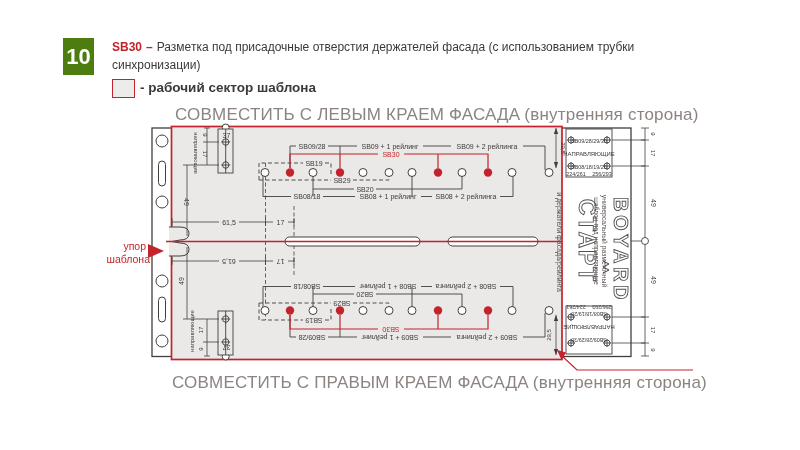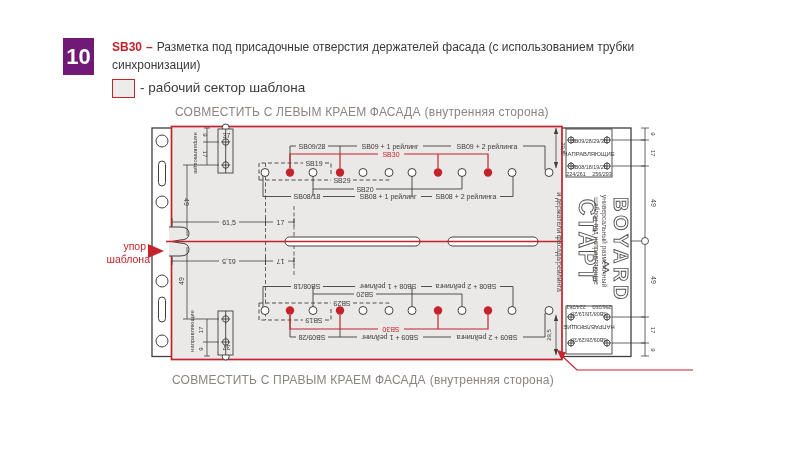--- a/index.html
+++ b/index.html
@@ -1,26 +1,26 @@
 <!DOCTYPE html>
 <html><head>
 <meta charset="utf-8">
 <style>
   html,body{margin:0;padding:0;background:#fff;}
   body{width:800px;height:450px;position:relative;overflow:hidden;
        font-family:"Liberation Sans",sans-serif;color:#3b3a39;}
   .abs{position:absolute;}
-  .step-box{left:63px;top:38px;width:31px;height:37px;background:#701a75;
+  .step-box{left:63px;top:38px;width:31px;height:37px;background:#4d7c0f;
             color:#fff;font-weight:bold;font-size:22px;text-align:center;line-height:37px;}
   .title{left:112px;top:38px;width:608px;font-size:12px;line-height:18px;color:#3b3a39;}
   .title .code{color:#c4232b;font-weight:bold;margin-right:4px;}
   .title .dash{color:#c4232b;font-weight:bold;margin-right:4px;}
   .legend-box{left:112px;top:79px;width:21px;height:17px;background:#ececeb;border:1.3px solid #c4232b;}
-  .legend-label{left:140px;top:80px;font-size:13.5px;color:#3b3a39;}
-  .caption{font-size:12px;color:#8b8481;letter-spacing:0.2px;white-space:nowrap;}
+  .legend-label{left:140px;top:80px;font-size:13.5px;color:#3b3a39;font-weight:bold;}
+  .caption{font-size:17px;color:#8b8481;letter-spacing:0.2px;white-space:nowrap;}
   .caption .note{margin-left:4px;}
   .cap-top{left:175px;top:105px;}
   .cap-bottom{left:172px;top:365px;margin-top:8px;}
   .note-block{left:576px;top:375px;font-size:11.5px;line-height:15.5px;color:#c25663;}
   svg{position:absolute;left:0;top:0;}
   svg text{font-family:"Liberation Sans",sans-serif;fill:#3b3a39;}
   .lbl{font-size:7px;}
   .lblr{font-size:7px;fill:#c4232b;}
   .dim{font-size:7px;}
   .dimS{font-size:6px;}

